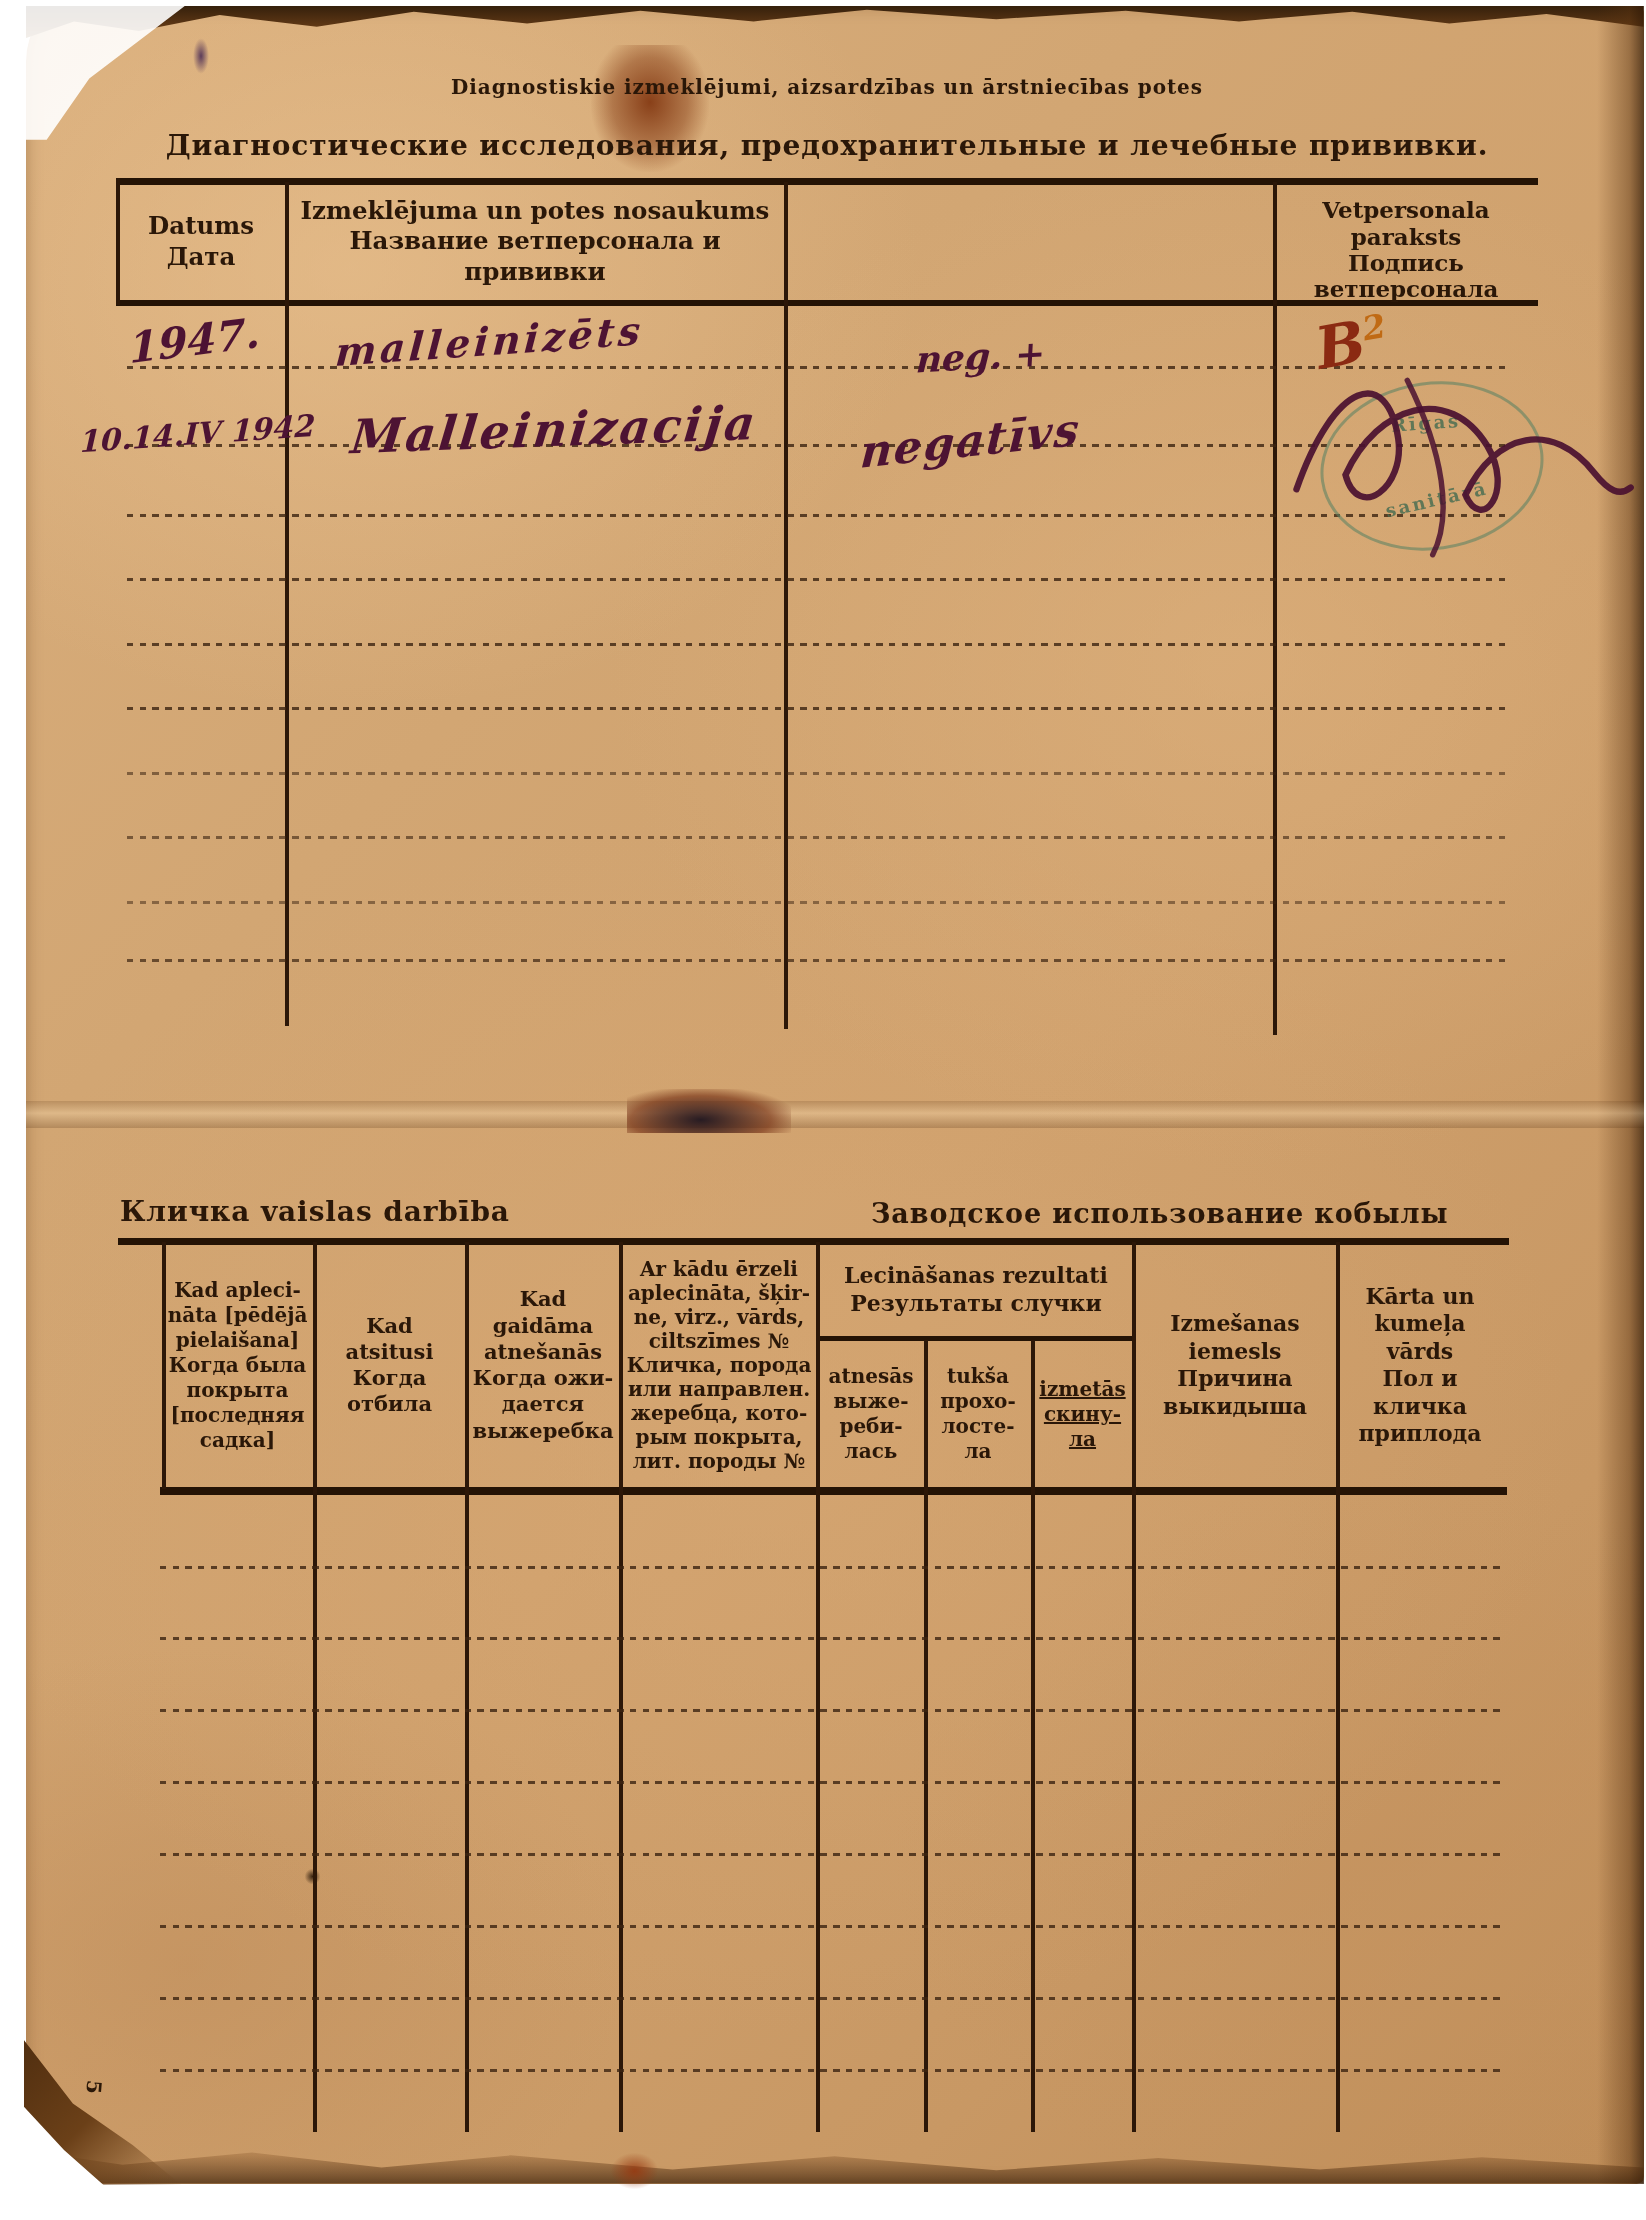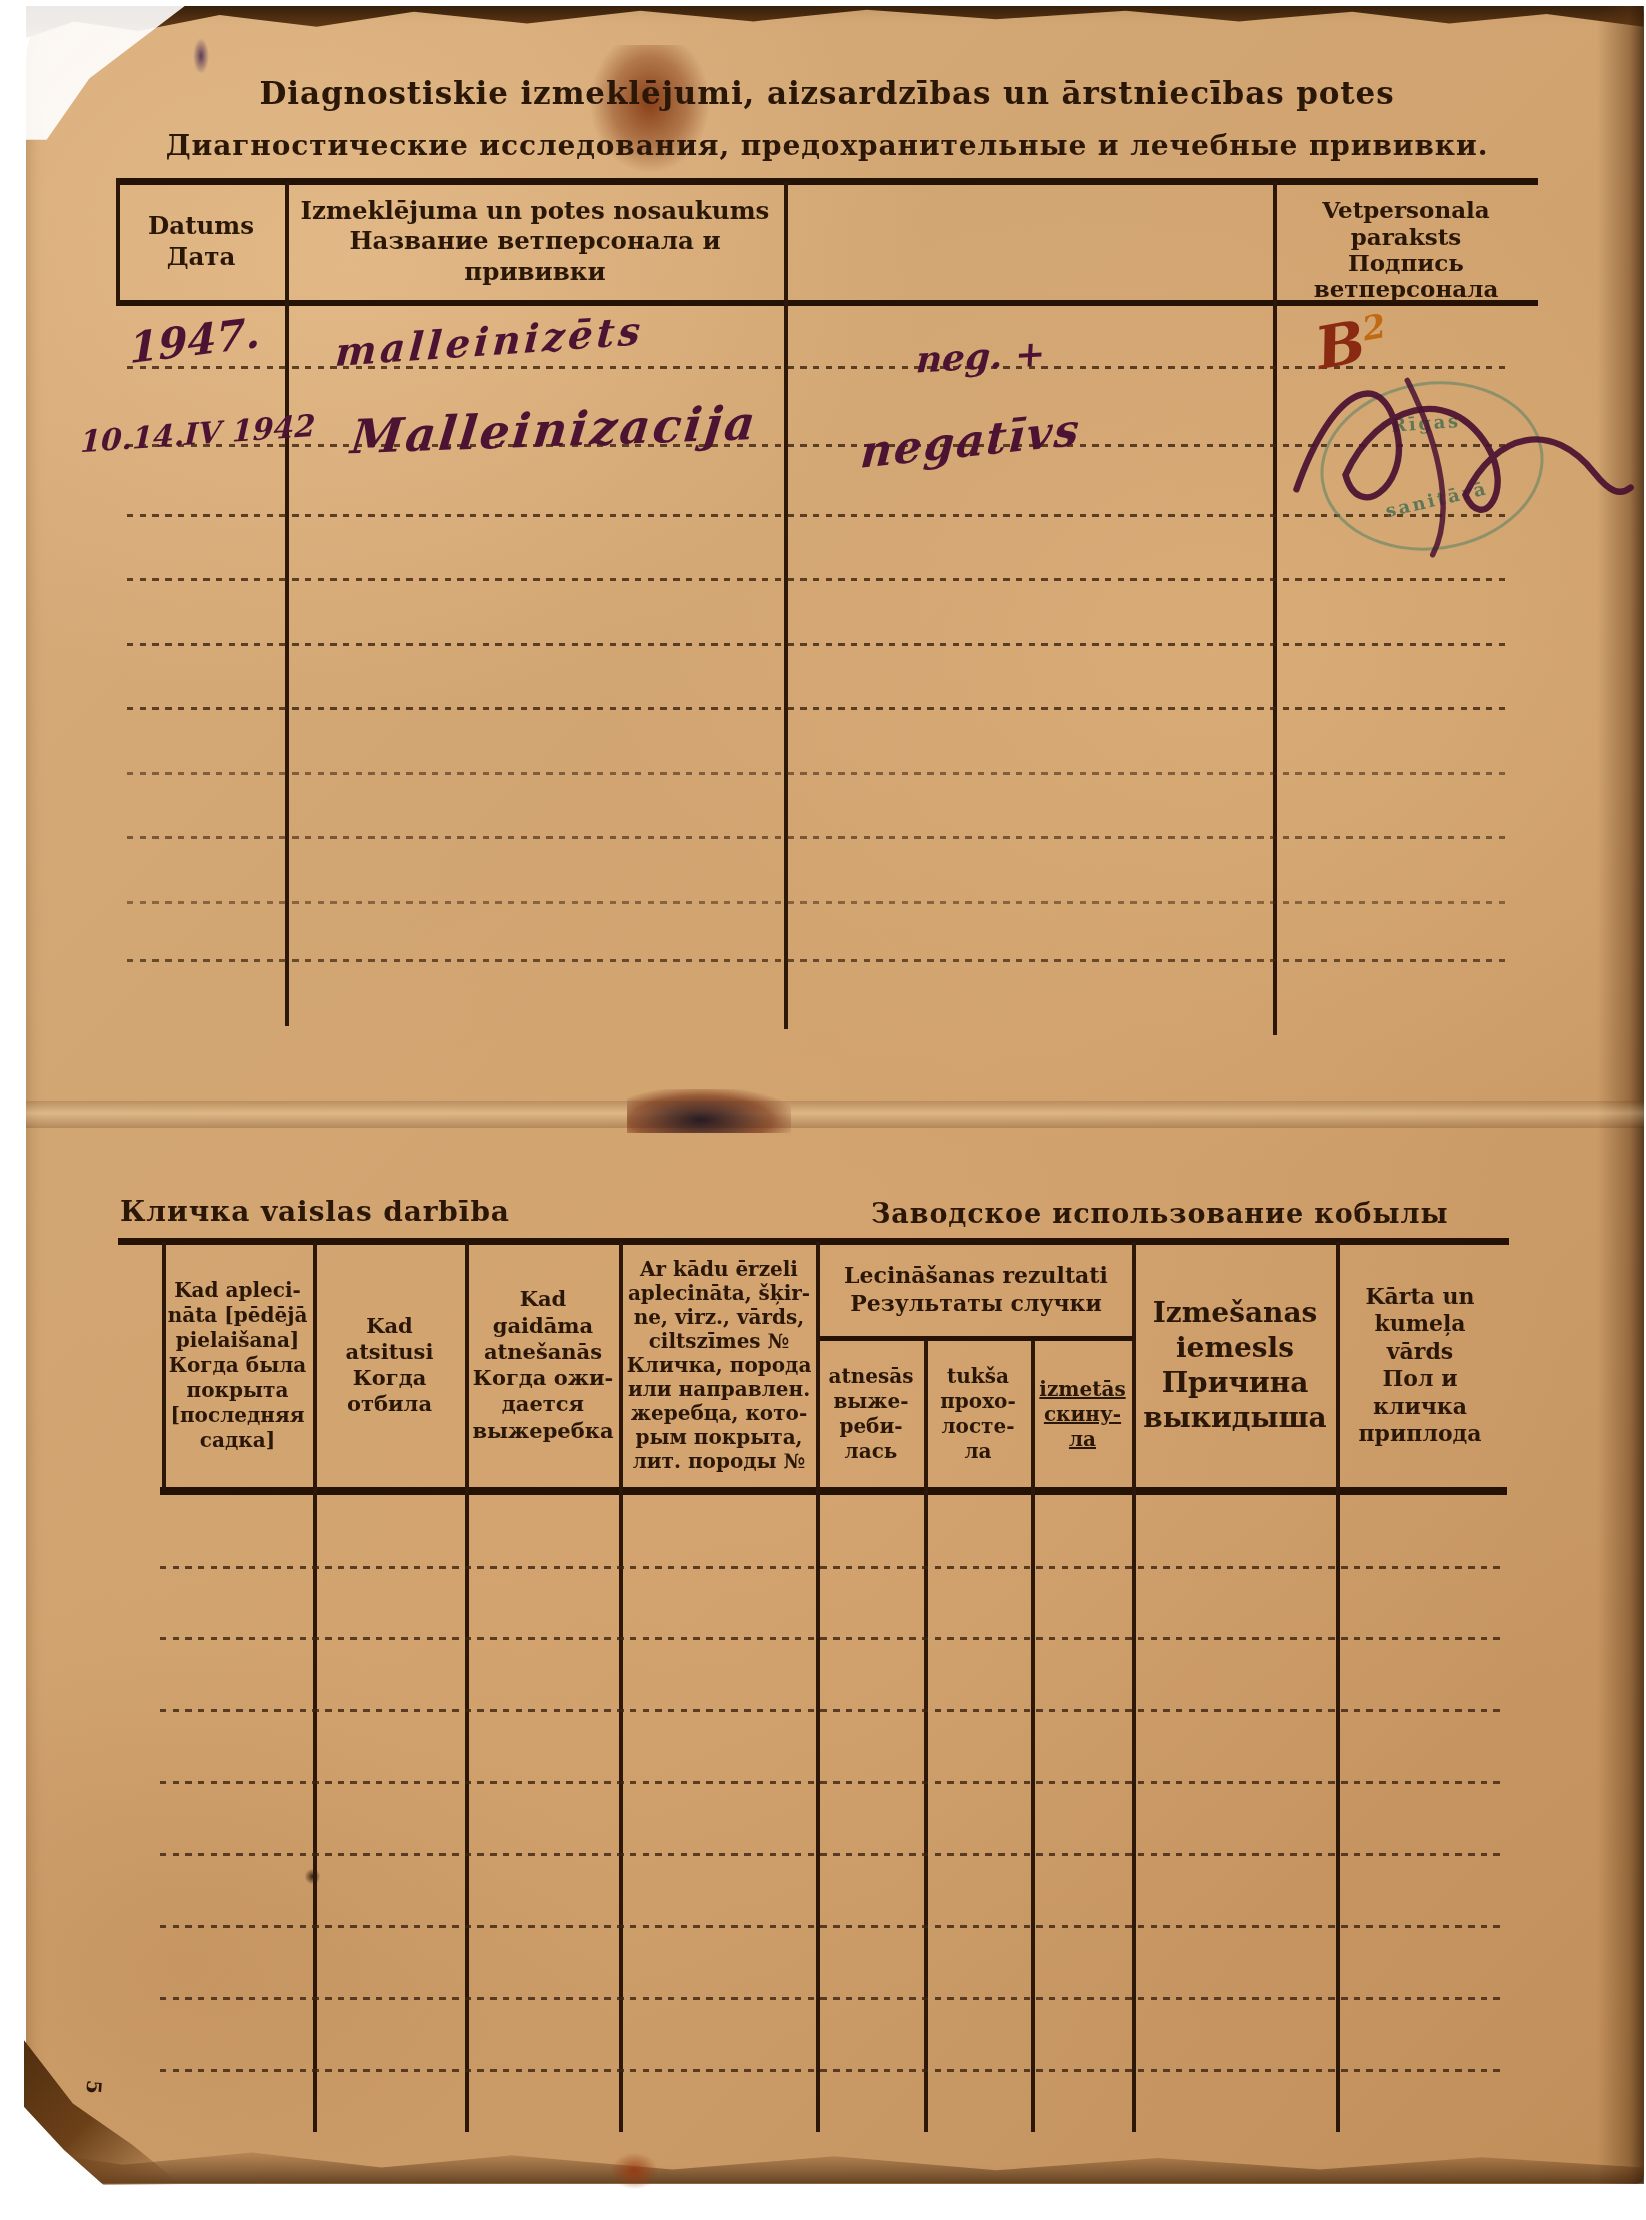--- a/index.html
+++ b/index.html
@@ -59,21 +59,21 @@
     <div class="corner-bl-white"></div>
     <div class="fold-crease"></div>
   </div>
 
   <div class="stain" style="left:591px;top:45px;width:118px;height:127px;background:radial-gradient(ellipse at 50% 45%,rgba(128,52,14,.9),rgba(128,52,14,.45) 45%,rgba(128,52,14,0) 72%);"></div>
   <div class="stain" style="left:193px;top:38px;width:16.4px;height:36px;background:radial-gradient(ellipse,rgba(60,30,80,.8),rgba(60,30,80,0) 70%);"></div>
   <div class="stain" style="left:627px;top:1089px;width:164px;height:44px;background:radial-gradient(ellipse at 45% 70%,rgba(30,20,30,.95),rgba(110,40,15,.6) 55%,rgba(110,40,15,0) 78%);"></div>
   <div class="stain" style="left:305px;top:1869px;width:14.5px;height:14.5px;background:radial-gradient(circle,rgba(40,22,8,.9),rgba(40,22,8,0) 75%);"></div>
   <div class="stain" style="left:611px;top:2153px;width:47px;height:36px;background:radial-gradient(ellipse,rgba(150,55,15,.85),rgba(150,55,15,0) 72%);"></div>
 
-  <div class="title" style="top:75px;font-size:31px;letter-spacing:0.9px;">Diagnostiskie izmeklējumi, aizsardzības un ārstniecības potes</div>
+  <div class="title" style="top:75px;font-size:20px;letter-spacing:0.9px;">Diagnostiskie izmeklējumi, aizsardzības un ārstniecības potes</div>
   <div class="title" style="top:129px;font-size:28px;letter-spacing:0.9px;">Диагностические исследования, предохранительные и лечебные прививки.</div>
 
   <div class="hline" style="left:116px;top:178px;width:1422px;height:7.3px;"></div>
   <div class="hline" style="left:116px;top:300px;width:1422px;height:6.4px;"></div>
   <div class="vline" style="left:116px;top:178px;height:127px;"></div>
   <div class="vline" style="left:285px;top:182px;height:844px;"></div>
   <div class="vline" style="left:784px;top:182px;height:847px;"></div>
   <div class="vline" style="left:1273px;top:182px;height:853px;"></div>
 
   <div class="hdr" style="left:118px;top:185px;width:166px;height:113px;font-size:24.5px;">Datums
@@ -167,21 +167,21 @@
 выже-
 реби-
 лась</div>
   <div class="hdr" style="left:927px;top:1344px;width:102px;height:140px;font-size:20px;">tukša
 прохо-
 лосте-
 ла</div>
   <div class="hdr" style="left:1035px;top:1344px;width:95px;height:140px;font-size:20px;text-decoration:underline;">izmetās
 скину-
 ла</div>
-  <div class="hdr" style="left:1136px;top:1247px;width:198px;height:236px;font-size:28px;">Izmešanas
+  <div class="hdr" style="left:1136px;top:1247px;width:198px;height:236px;font-size:22px;">Izmešanas
 iemesls
 Причина
 выкидыша</div>
   <div class="hdr" style="left:1335px;top:1247px;width:170px;height:236px;font-size:22px;">Kārta un
 kumeļa
 vārds
 Пол и
 кличка
 приплода</div>
 

